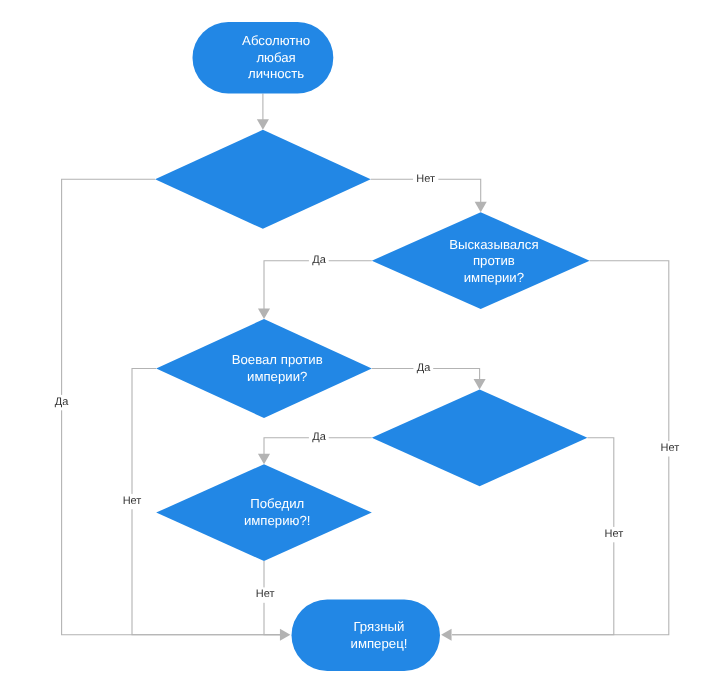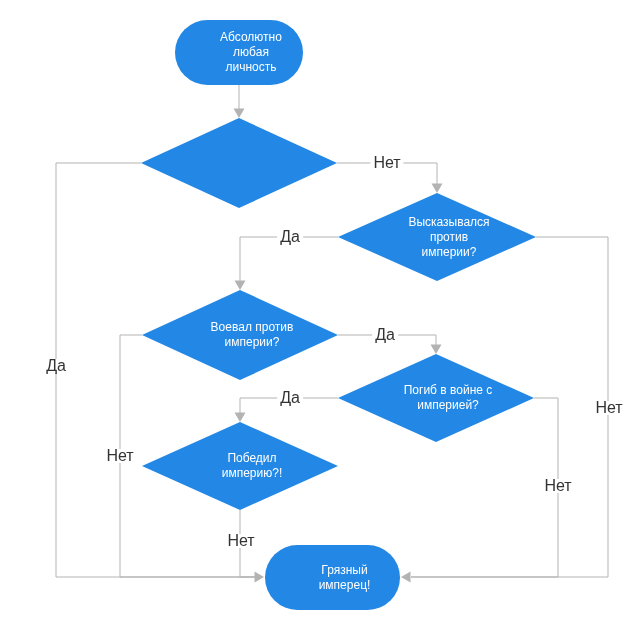--- a/index.html
+++ b/index.html
@@ -15,21 +15,21 @@
   .shape     { fill:var(--shape-fill,#2287e5); stroke:none; }
   .node-label {
     position:absolute; display:flex; align-items:center; justify-content:center;
     text-align:center; color:var(--shape-text,#ffffff);
     font-size:12px; line-height:15px; pointer-events:none;
   }
   .node-label > span { display:inline-block;margin-left:24px; }
   .edge-label {
     position:absolute; transform:translate(-50%,-50%);
     background:var(--label-bg,#ffffff); color:var(--label-text,#333333);
-    font-size:16px; line-height:14px; padding:0 3px; white-space:nowrap;
+    font-size:10px; line-height:14px; padding:0 3px; white-space:nowrap;
   }
 </style>
 </head>
 <body>
 
 <div class="canvas">
 
   <svg class="layer" width="642" height="624" viewBox="0 0 642 624">
 
     <path class="connector" d="M239,85 L239,109"></path>
@@ -62,23 +62,20 @@
 
   <div class="node-label" style="left:175px;top:20px;width:128px;height:65px;">
     <span style="max-width:80px;">Абсолютно любая личность</span>
   </div>
   <div class="node-label" style="left:338px;top:193px;width:198px;height:88px;">
     <span style="max-width:96px;">Высказывался против империи?</span>
   </div>
   <div class="node-label" style="left:142px;top:290px;width:196px;height:90px;">
     <span style="max-width:104px;">Воевал против империи?</span>
   </div>
-  <div class="node-label" style="left:338px;top:354px;width:196px;height:88px;">
-    <span style="max-width:116px;">Погиб в войне с империей?</span>
-  </div>
   <div class="node-label" style="left:265px;top:545px;width:135px;height:65px;">
     <span style="max-width:90px;">Грязный имперец!</span>
   </div>
   <div class="node-label" style="left:142px;top:422px;width:196px;height:88px;">
     <span style="max-width:84px;">Победил империю?!</span>
   </div>
 
   <div class="edge-label" style="left:387px;top:163px;">Нет</div>
   <div class="edge-label" style="left:56px;top:366px;">Да</div>
   <div class="edge-label" style="left:290px;top:237px;">Да</div>

